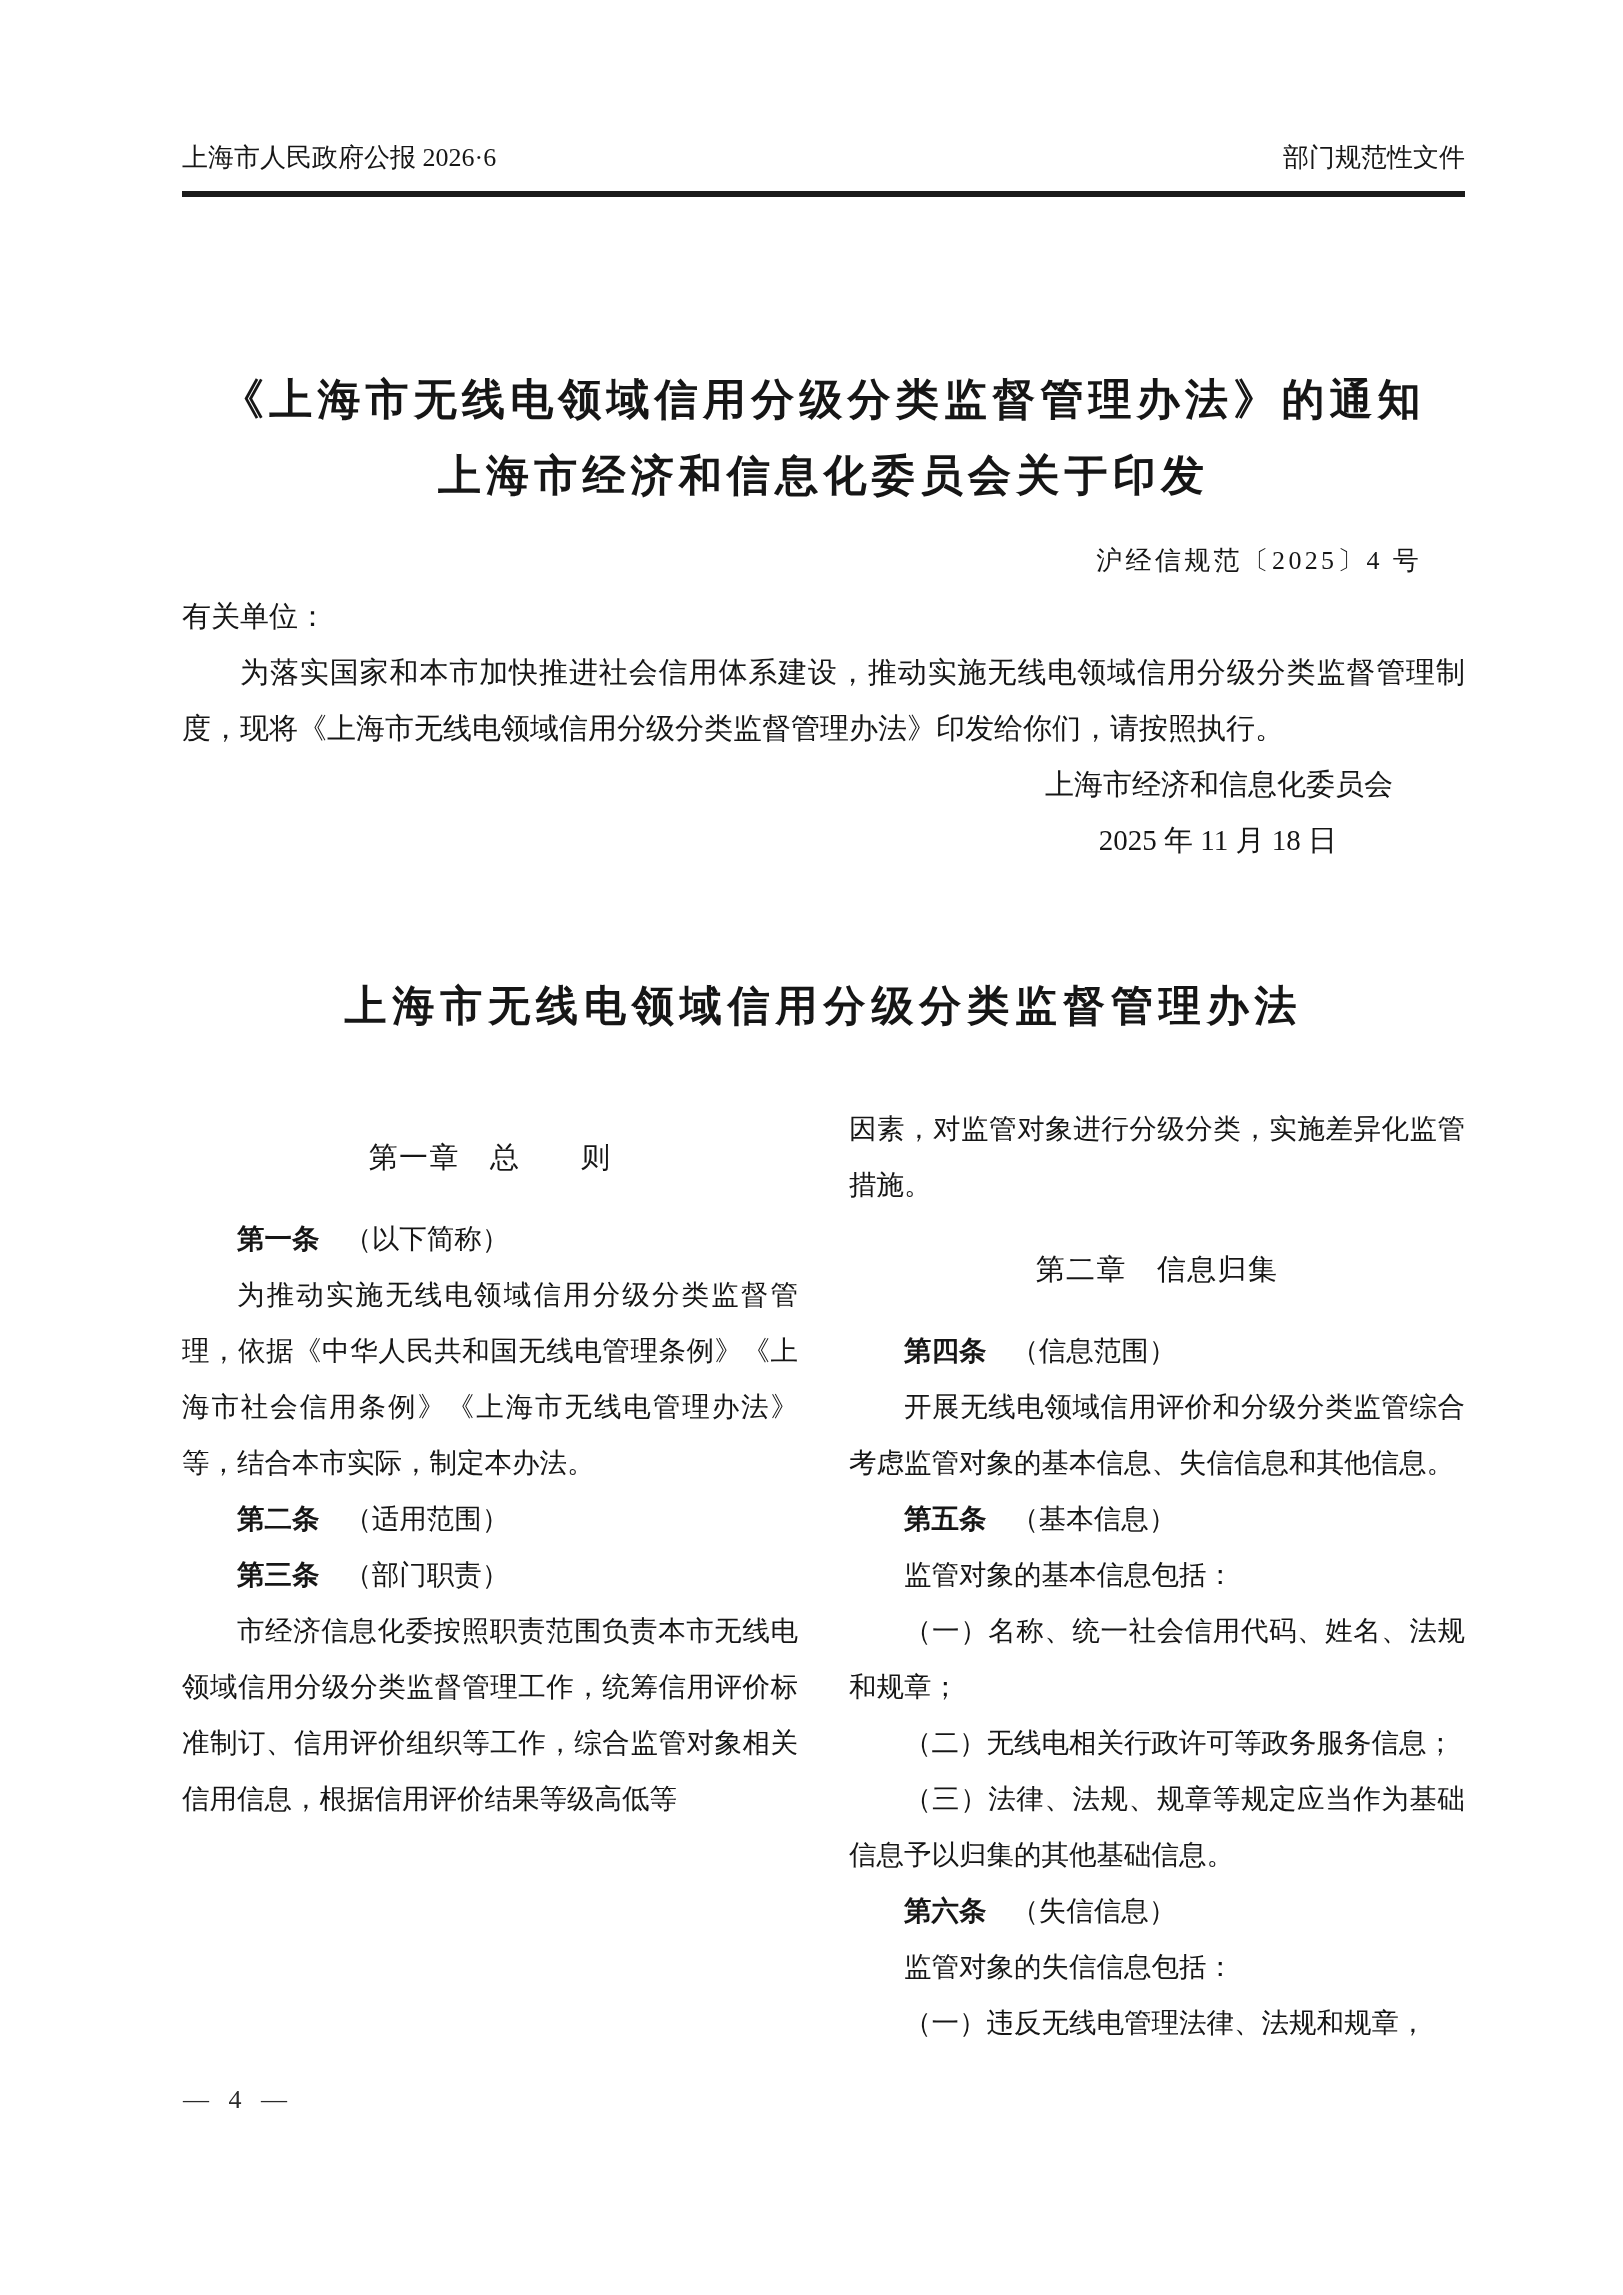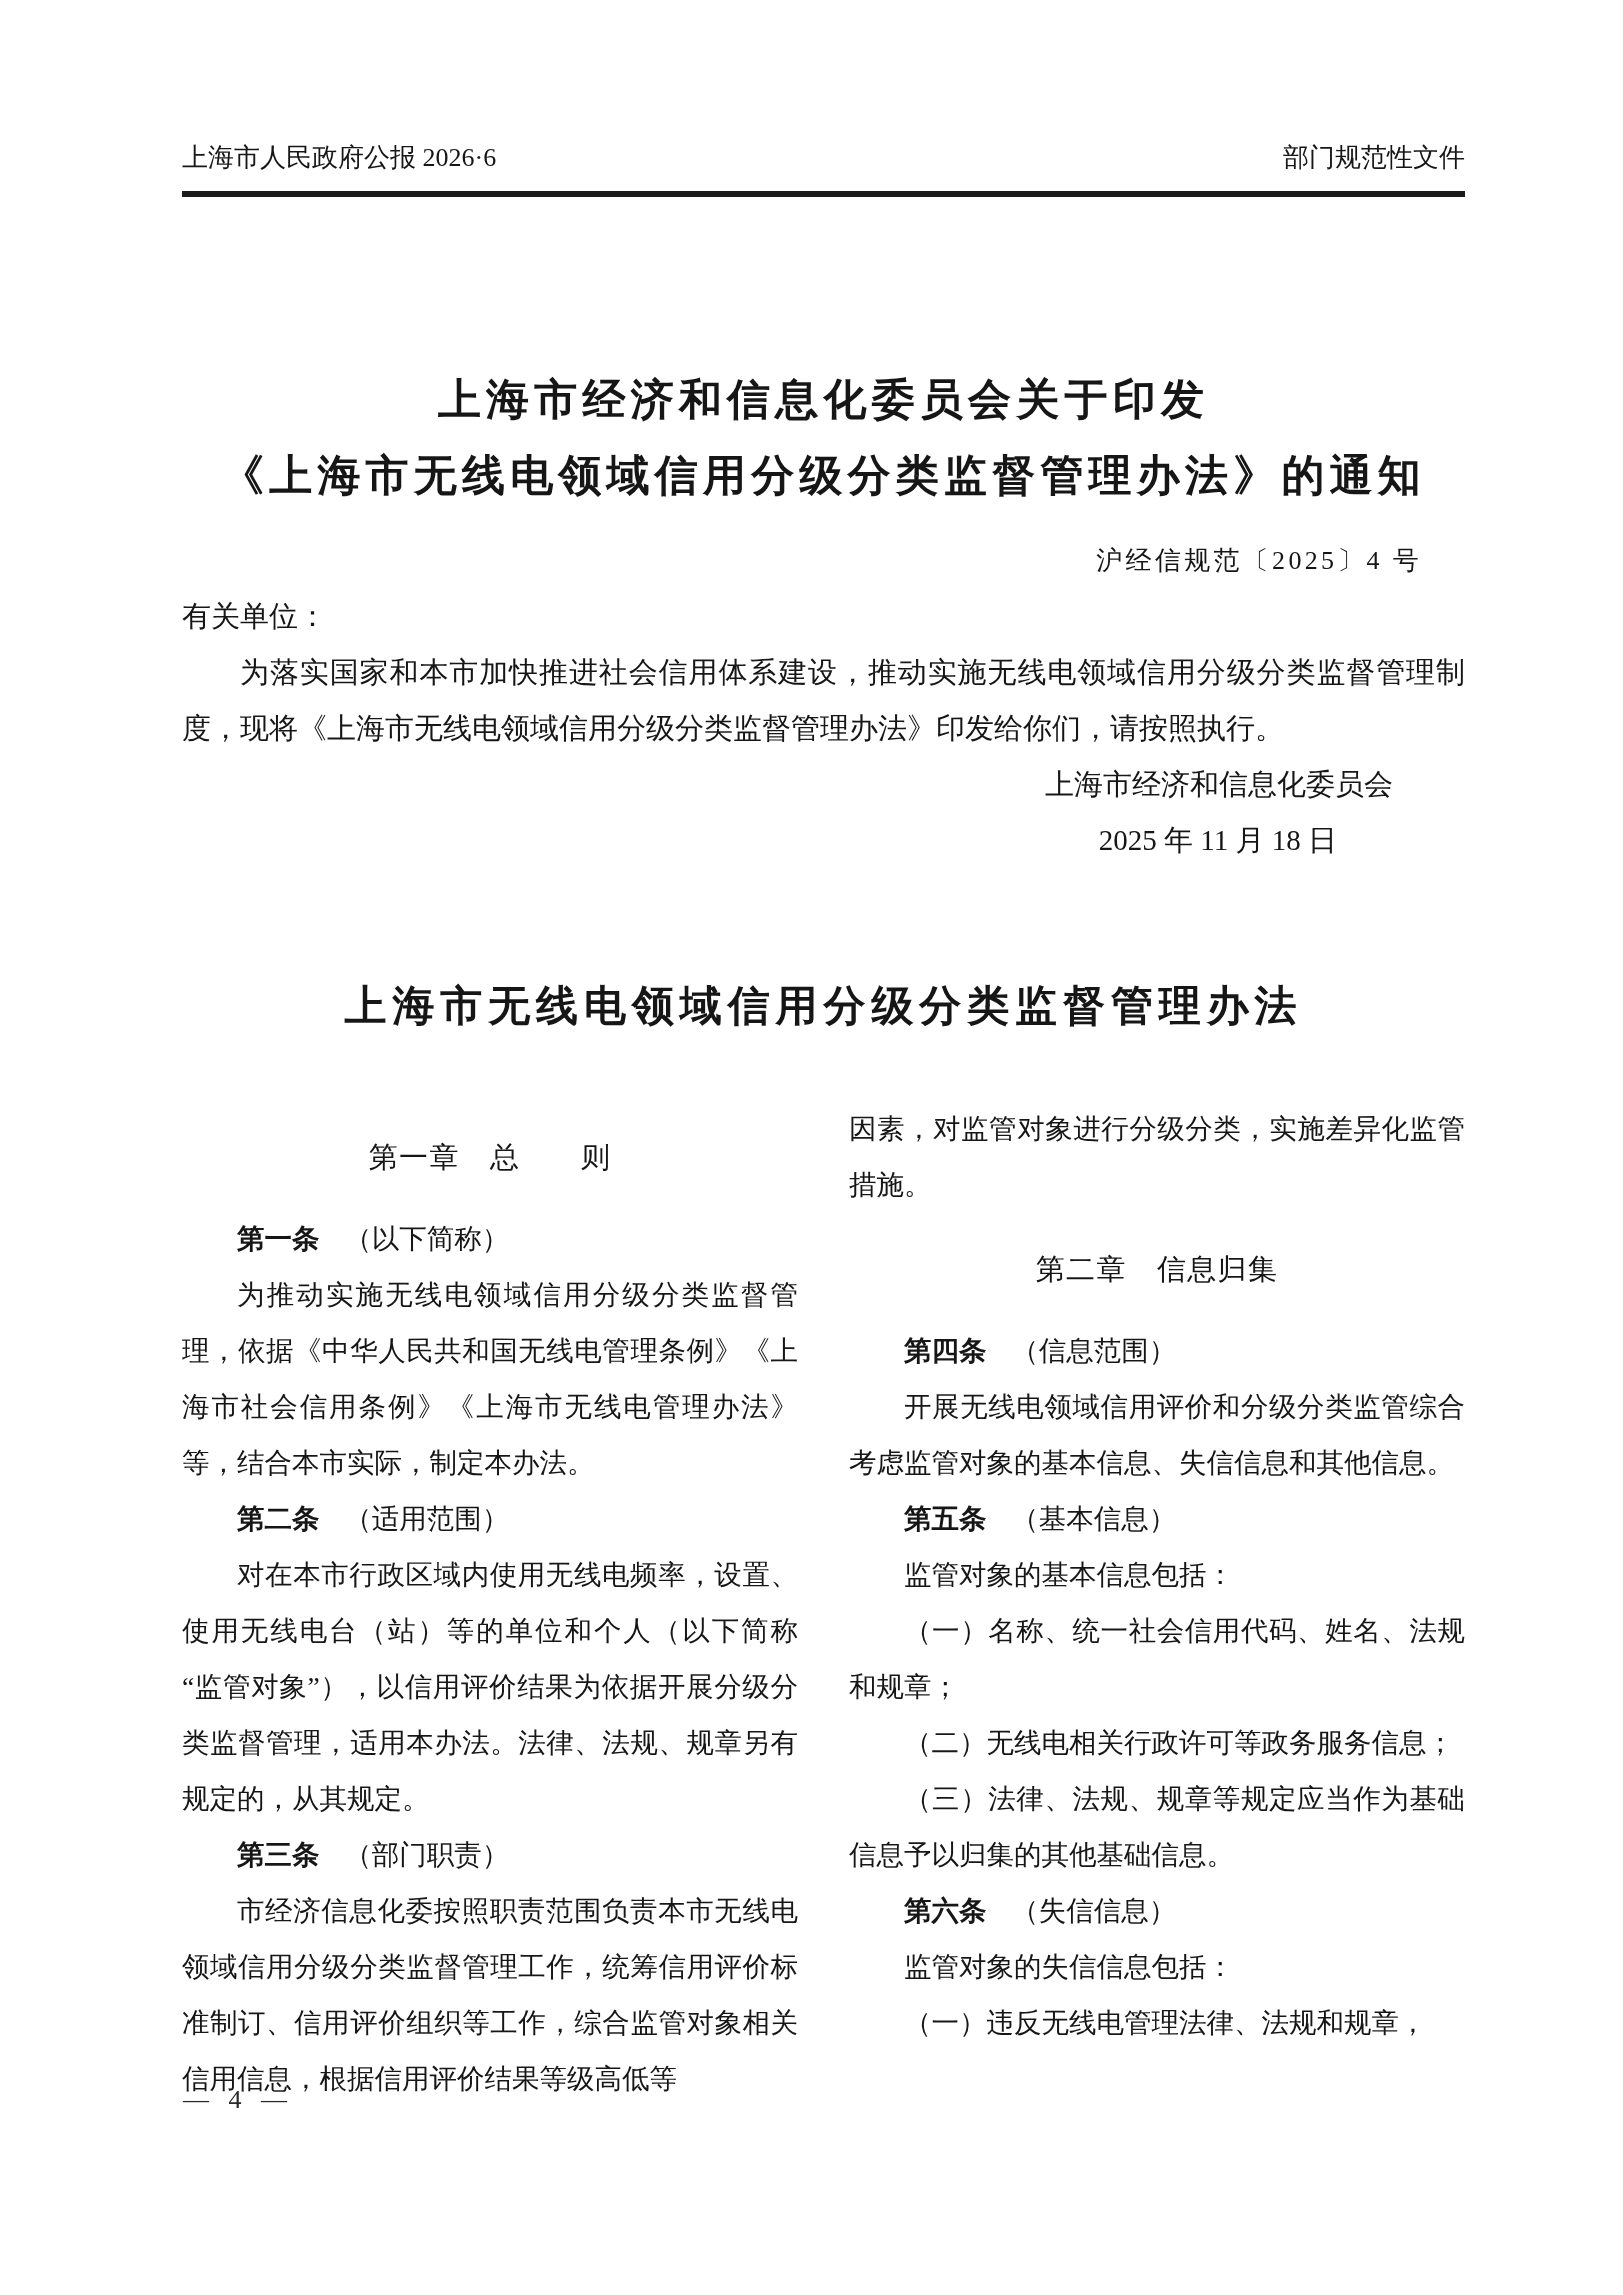--- a/index.html
+++ b/index.html
@@ -97,42 +97,41 @@
 <div class="page">
   <div class="content">
 
     <div class="hdr">
       <span>上海市人民政府公报 2026·6</span>
       <span>部门规范性文件</span>
     </div>
     <div class="rule"></div>
 
     <div class="notice-title">
+      <div>《上海市无线电领域信用分级分类监督管理办法》的通知</div>
       <div>上海市经济和信息化委员会关于印发</div>
-      <div>《上海市无线电领域信用分级分类监督管理办法》的通知</div>
     </div>
 
     <div class="doc-num">沪经信规范〔2025〕4 号</div>
 
     <div class="notice-body">
       <div class="salutation">有关单位：</div>
       <div class="para">为落实国家和本市加快推进社会信用体系建设，推动实施无线电领域信用分级分类监督管理制度，现将《上海市无线电领域信用分级分类监督管理办法》印发给你们，请按照执行。</div>
       <div class="sig">上海市经济和信息化委员会</div>
       <div class="date">2025 年 11 月 18 日</div>
     </div>
 
     <div class="reg-title">上海市无线电领域信用分级分类监督管理办法</div>
 
     <div class="columns">
       <div class="col">
           <div class="chapter">第一章　总　　则</div>
           <div class="article"><span class="art-num">第一条</span><span class="art-title">（以下简称）</span></div>
           <div class="p-ind">为推动实施无线电领域信用分级分类监督管理，依据《中华人民共和国无线电管理条例》《上海市社会信用条例》《上海市无线电管理办法》等，结合本市实际，制定本办法。</div>
           <div class="article"><span class="art-num">第二条</span><span class="art-title">（适用范围）</span></div>
-          <div class="p-ind">对在本市行政区域内使用无线电频率，设置、使用无线电台（站）等的单位和个人（以下简称“监管对象”），以信用评价结果为依据开展分级分类监督管理，适用本办法。法律、法规、规章另有规定的，从其规定。</div>
           <div class="article"><span class="art-num">第三条</span><span class="art-title">（部门职责）</span></div>
           <div class="p-ind">市经济信息化委按照职责范围负责本市无线电领域信用分级分类监督管理工作，统筹信用评价标准制订、信用评价组织等工作，综合监管对象相关信用信息，根据信用评价结果等级高低等</div>
         </div>
       <div class="col">
           <div class="p-flat">因素，对监管对象进行分级分类，实施差异化监管措施。</div>
           <div class="chapter">第二章　信息归集</div>
           <div class="article"><span class="art-num">第四条</span><span class="art-title">（信息范围）</span></div>
           <div class="p-ind">开展无线电领域信用评价和分级分类监管综合考虑监管对象的基本信息、失信信息和其他信息。</div>
           <div class="article"><span class="art-num">第五条</span><span class="art-title">（基本信息）</span></div>
           <div class="p-ind">监管对象的基本信息包括：</div>

